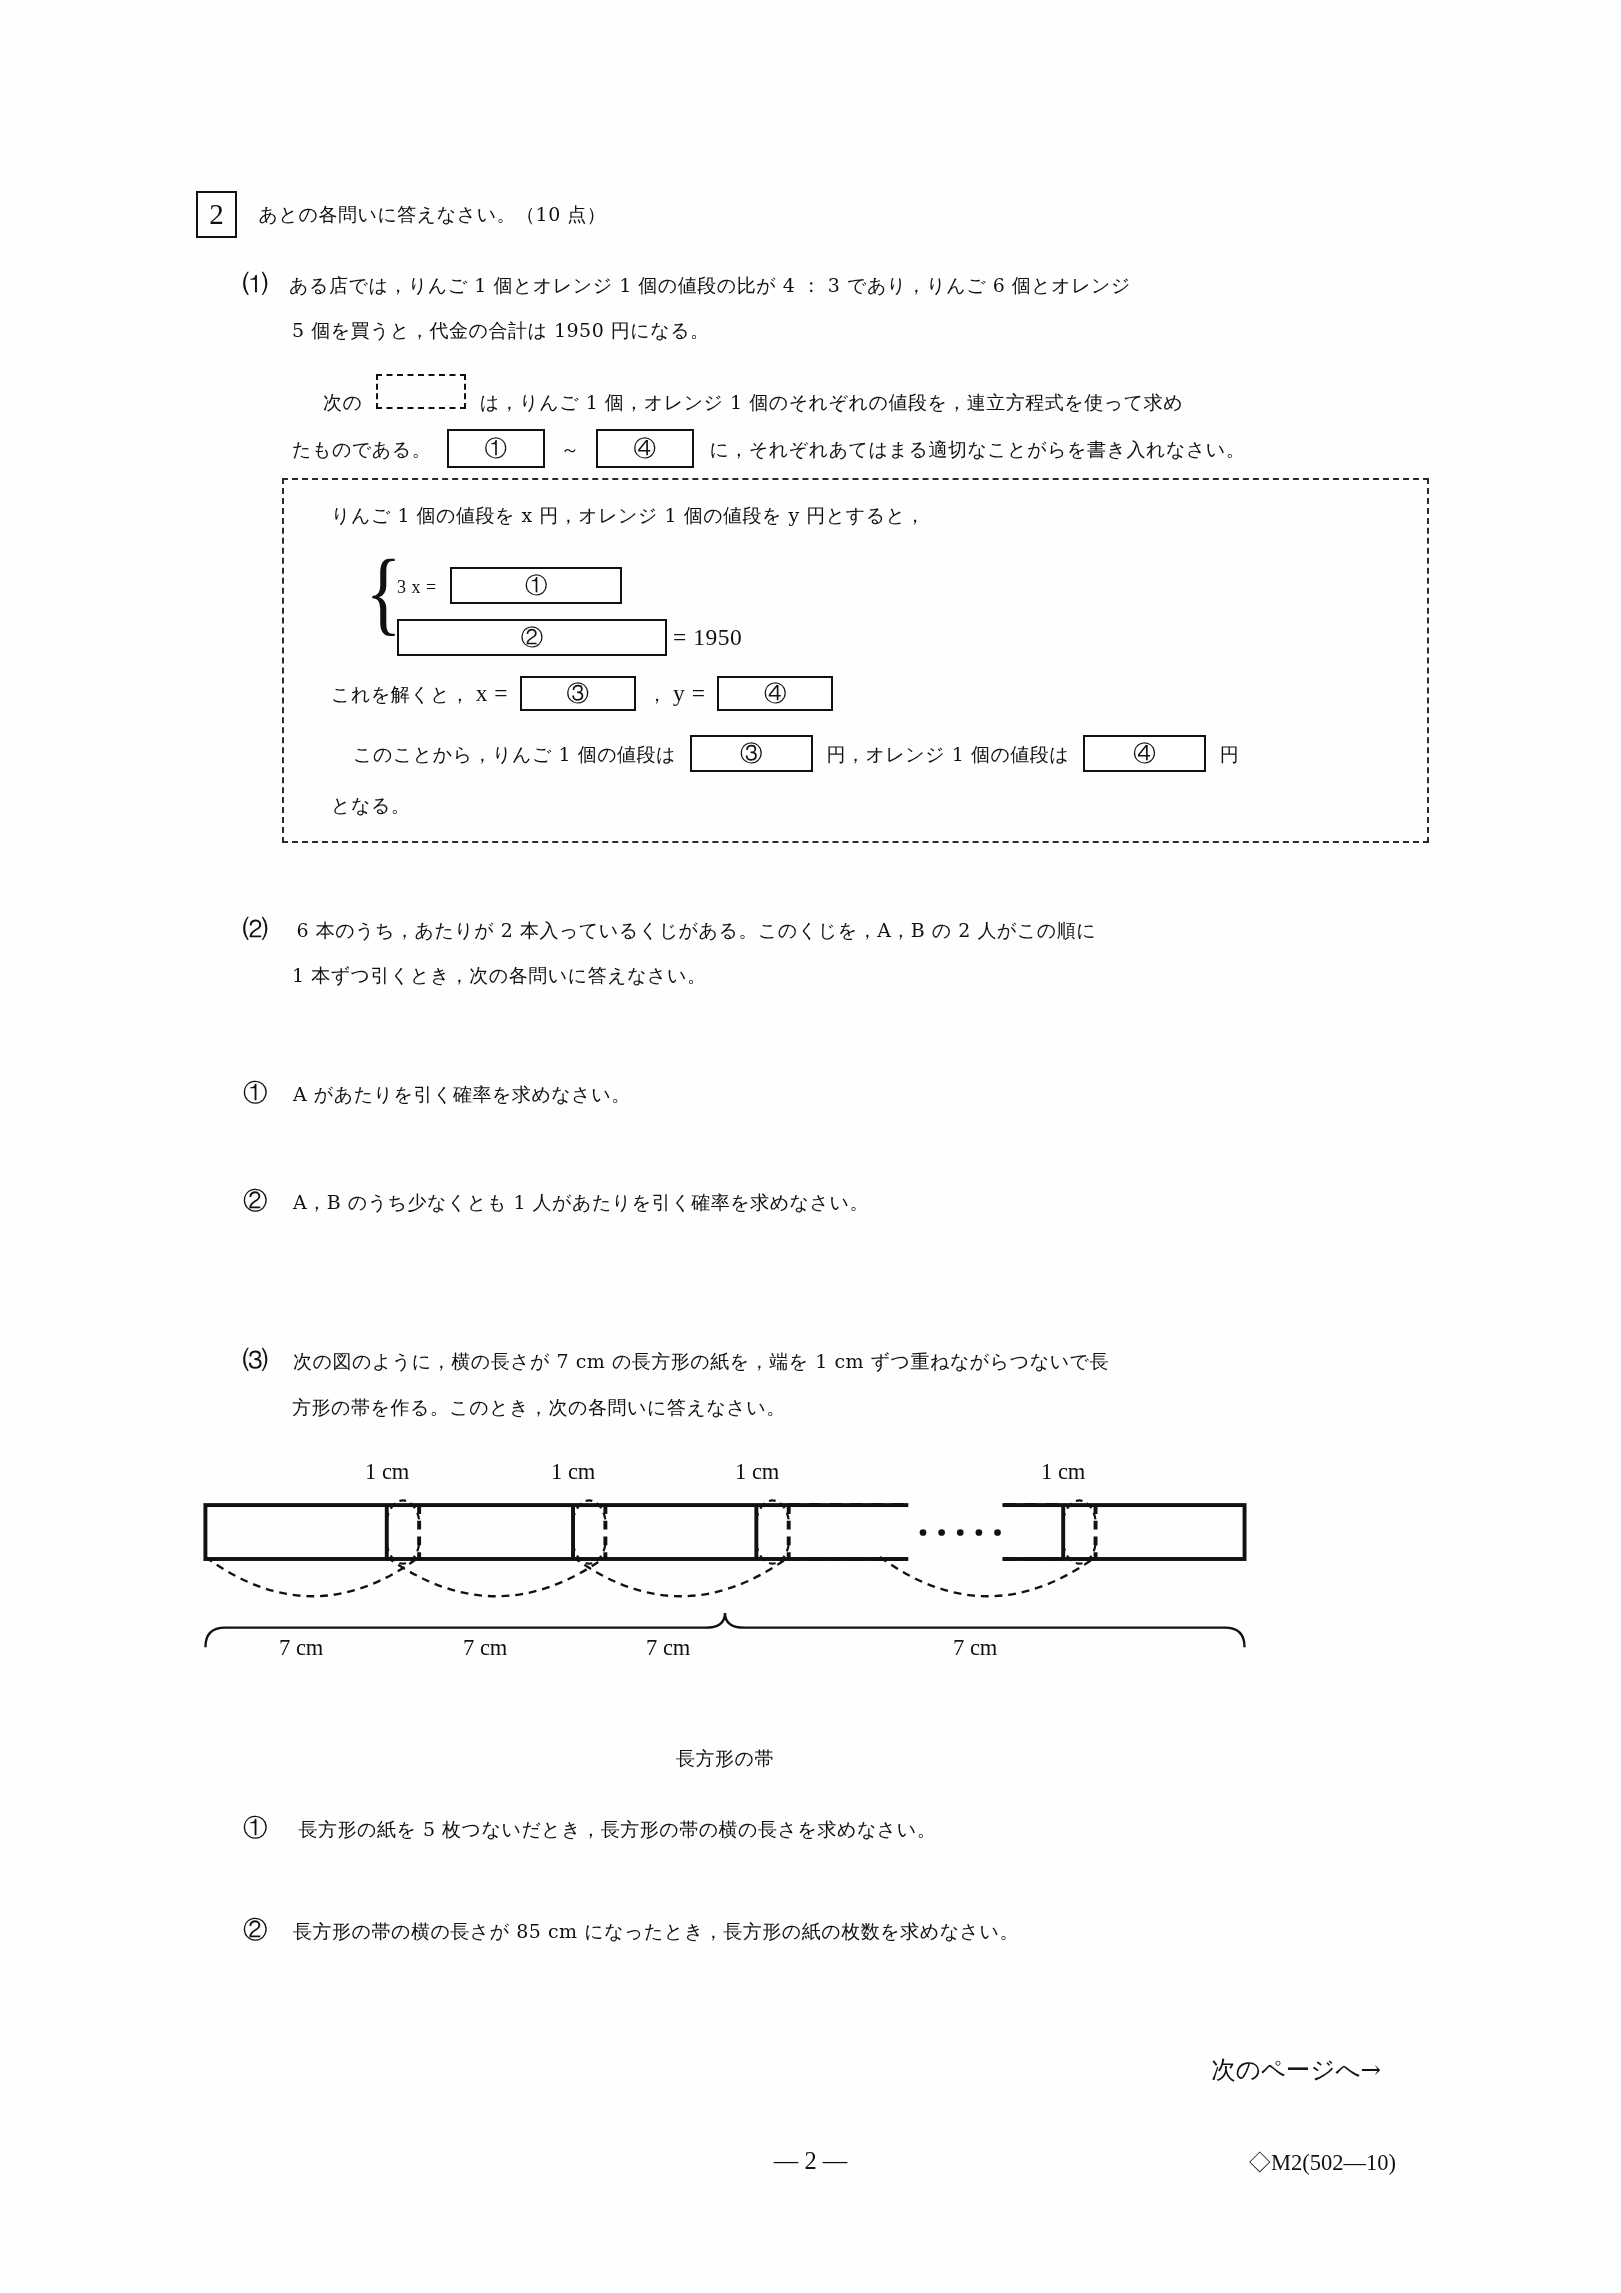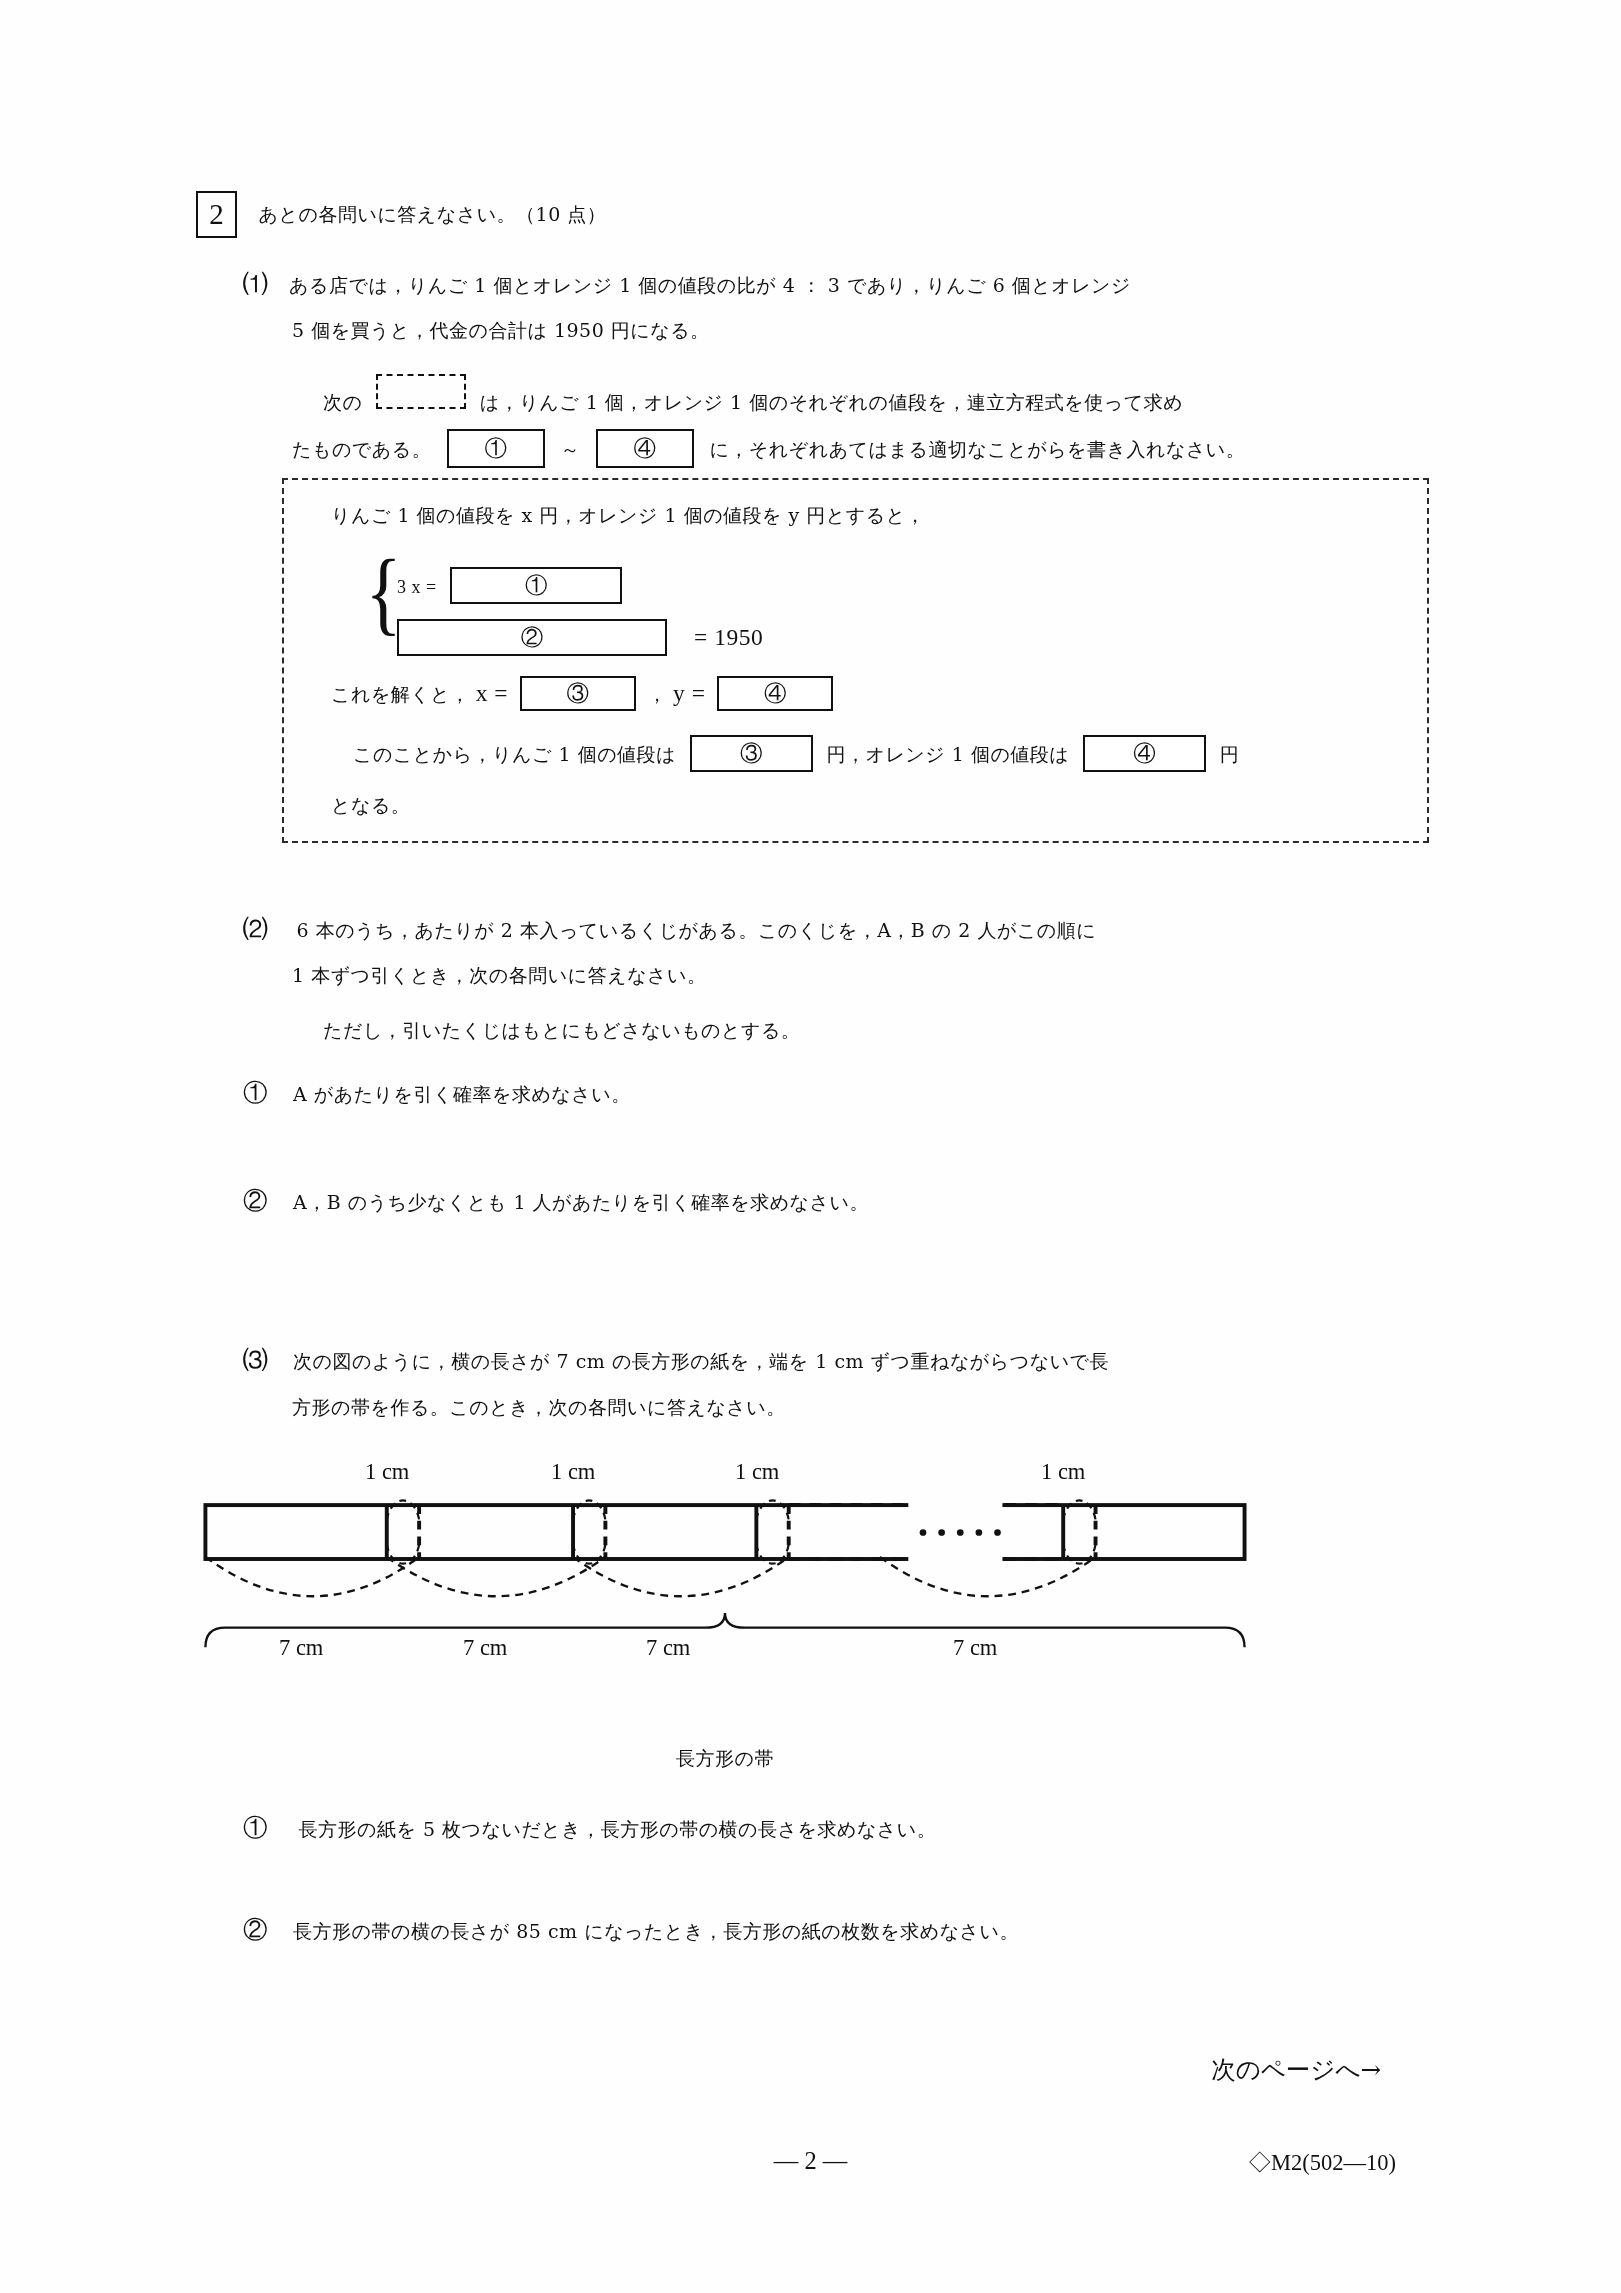--- a/index.html
+++ b/index.html
@@ -184,21 +184,21 @@
 
   <div class="brace" style="left:361px; top:545px;">{</div>
 
   <div class="row" style="left:397px; top:567px;">
     <span class="jp num" style="font-size:18px;">3 x =</span>
     <span class="abox" style="width:172px; height:37px; margin-left:13.7px;">①</span>
   </div>
 
   <div class="row" style="left:397px; top:619px;">
     <span class="abox" style="width:270px; height:37px;">②</span>
-    <span class="jp num" style="font-size:23.5px; margin-left:27px;">= 1950</span>
+    <span class="jp num" style="font-size:23.5px; margin-left:6px;">= 1950</span>
   </div>
 
   <div class="row" style="left:331px; top:676px;">
     <span class="jp">これを解くと，</span>
     <span class="jp num" style="margin-left:5.9px; font-size:23.5px;">x =</span>
     <span class="abox thin" style="width:116px; height:35px; margin:0 11.8px;">③</span>
     <span class="jp">，</span>
     <span class="jp num" style="margin-left:5.9px; font-size:23.5px;">y =</span>
     <span class="abox thin" style="width:116px; height:35px; margin-left:11.8px;">④</span>
   </div>
@@ -217,23 +217,20 @@
 
   <div class="row" style="left:243px; top:912px;">
     <span class="marker">⑵</span>
     <span class="jp" style="margin-left:29px;">6 本のうち，あたりが 2 本入っているくじがある。このくじを，A，B の 2 人がこの順に</span>
   </div>
 
   <div class="row" style="left:292px; top:966px;">
     <span class="jp">1 本ずつ引くとき，次の各問いに答えなさい。</span>
   </div>
 
-  <div class="row" style="left:323px; top:1021px;">
-    <span class="jp">ただし，引いたくじはもとにもどさないものとする。</span>
-  </div>
 
   <div class="row" style="left:243px; top:1076px;">
     <span class="marker">①</span>
     <span class="jp" style="margin-left:25.5px;">A があたりを引く確率を求めなさい。</span>
   </div>
 
   <div class="row" style="left:243px; top:1184px;">
     <span class="marker">②</span>
     <span class="jp" style="margin-left:25.5px;">A，B のうち少なくとも 1 人があたりを引く確率を求めなさい。</span>
   </div>

